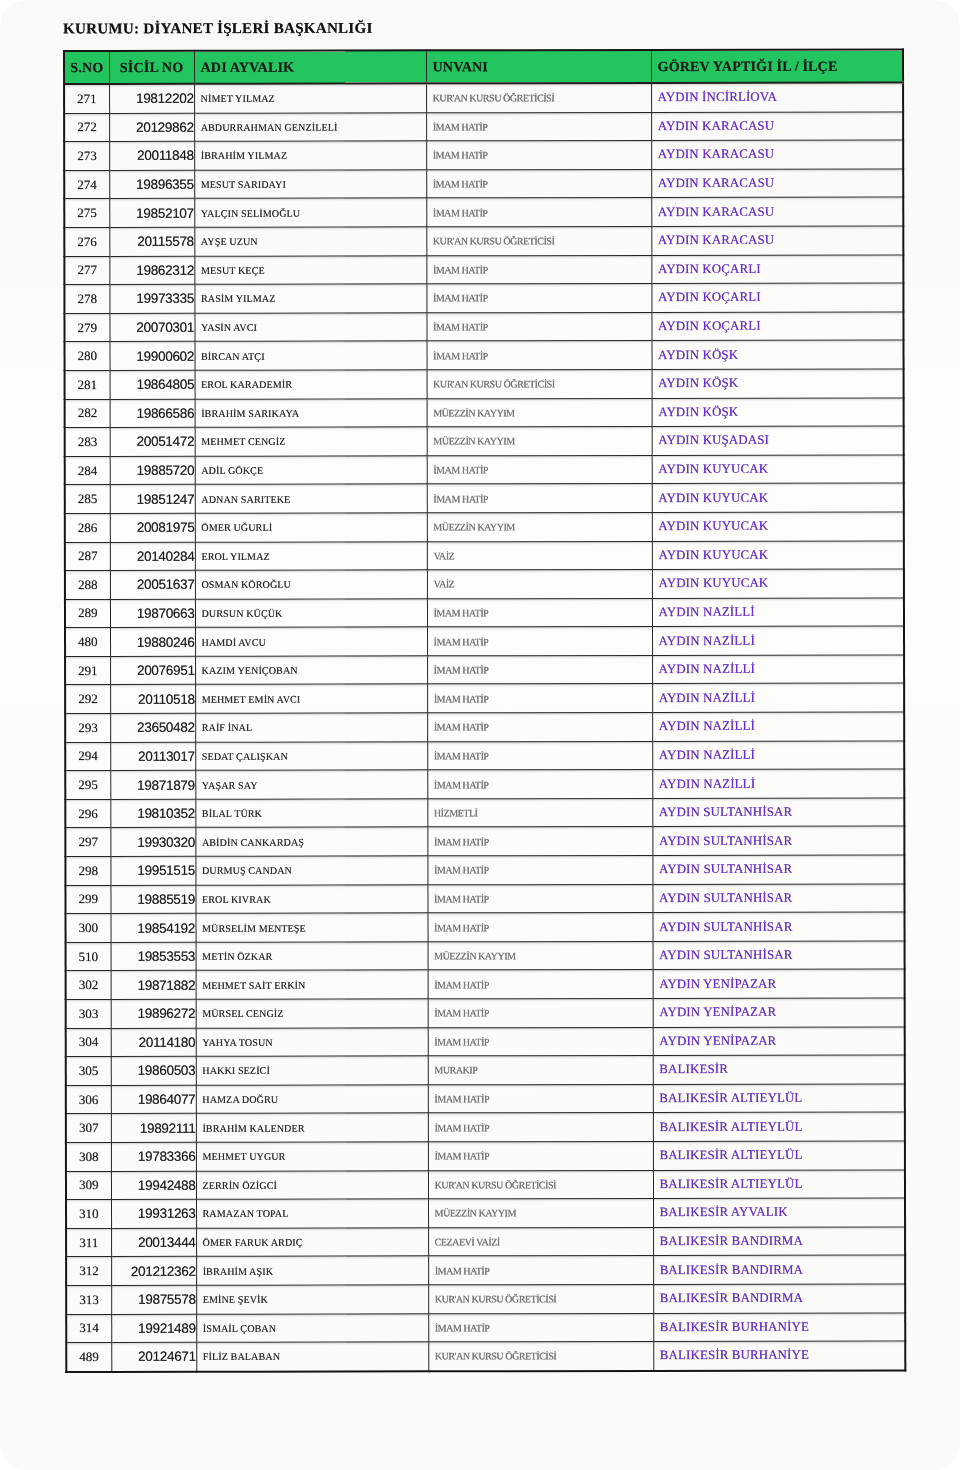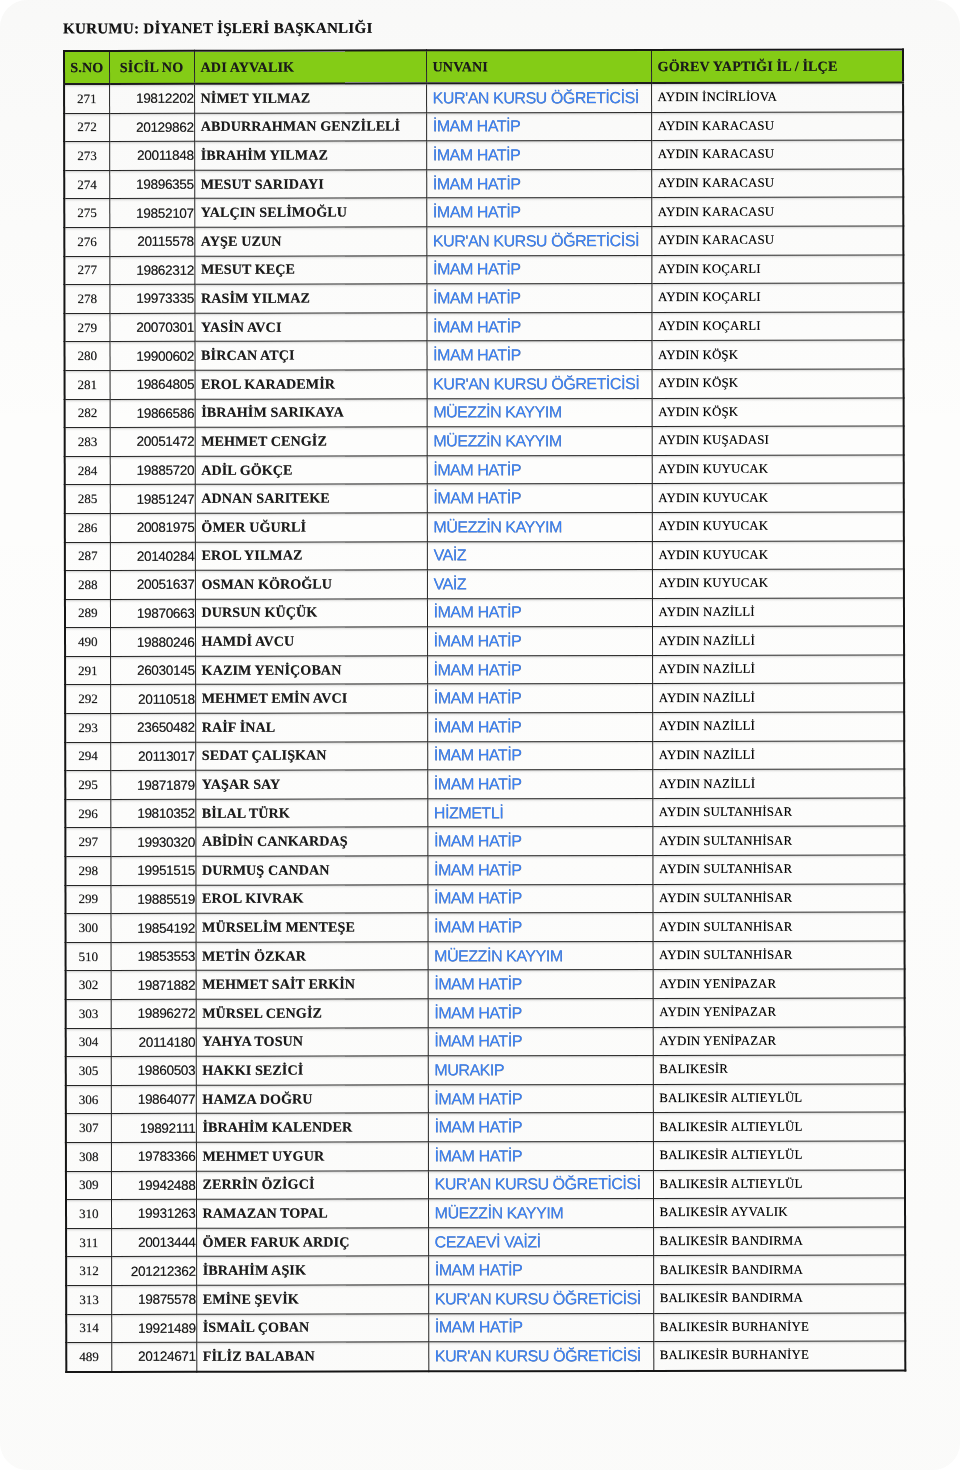--- a/index.html
+++ b/index.html
@@ -64,21 +64,21 @@
   table.roster { border: 2.4px solid #161616; }
 
   table.roster thead th {
     height: 31px;
     font-family: "Liberation Serif", serif;
     font-weight: bold;
     font-size: 14px;
     text-align: left;
     letter-spacing: 0.2px;
     border-bottom: 2px solid #1d1d1d;
-    background: #84cc16;
+    background: #22c55e;
   }
   table.roster thead th.center { text-align: center; padding-left: 0; }
 
   table.roster tbody td { height: 27.6px; }
 
   
   table.roster tbody td {
     box-shadow: inset 0 3px 2px -2px rgba(70,70,70,0.25);
   }
   table.roster tbody tr:nth-child(3n) td  { border-top-color: #303030; }
@@ -94,36 +94,35 @@
   .cell-sicil {
     text-align: right;
     padding-left: 0 !important;
     font-family: "Liberation Sans", sans-serif;
     font-size: 13.5px;
     letter-spacing: -0.3px;
     color: #181818;
   }
   .cell-adi {
     font-family: "Liberation Serif", serif;
-    font-size: 14px;
+    font-size: 10px;
     letter-spacing: 0.15px;
     color: #1b1b1b;
-    font-weight: bold;
   }
   .cell-unvan {
-    font-family: Liberation Sans, sans-serif;
-    font-size: 16px;
+    font-family: Liberation Serif, serif;
+    font-size: 10px;
     letter-spacing: -0.45px;
-    color: #3b82f6;
+    color: #737373;
   }
   .cell-gorev {
     font-family: "Liberation Serif", serif;
     font-size: 12.8px;
     letter-spacing: 0.2px;
-    color: #000000;
+    color: #6d28d9;
   }
 </style>
 </head>
 <body>
 
 <div class="page">
 
   <div class="doc-title">KURUMU: DİYANET İŞLERİ BAŞKANLIĞI</div>
 
   <table class="roster">
@@ -271,29 +270,29 @@
           <td class="cell-gorev">AYDIN KUYUCAK</td>
         </tr>
         <tr>
           <td class="cell-sno">289</td>
           <td class="cell-sicil">19870663</td>
           <td class="cell-adi">DURSUN KÜÇÜK</td>
           <td class="cell-unvan">İMAM HATİP</td>
           <td class="cell-gorev">AYDIN NAZİLLİ</td>
         </tr>
         <tr>
-          <td class="cell-sno">490</td>
+          <td class="cell-sno">480</td>
           <td class="cell-sicil">19880246</td>
           <td class="cell-adi">HAMDİ AVCU</td>
           <td class="cell-unvan">İMAM HATİP</td>
           <td class="cell-gorev">AYDIN NAZİLLİ</td>
         </tr>
         <tr>
           <td class="cell-sno">291</td>
-          <td class="cell-sicil">26030145</td>
+          <td class="cell-sicil">20076951</td>
           <td class="cell-adi">KAZIM YENİÇOBAN</td>
           <td class="cell-unvan">İMAM HATİP</td>
           <td class="cell-gorev">AYDIN NAZİLLİ</td>
         </tr>
         <tr>
           <td class="cell-sno">292</td>
           <td class="cell-sicil">20110518</td>
           <td class="cell-adi">MEHMET EMİN AVCI</td>
           <td class="cell-unvan">İMAM HATİP</td>
           <td class="cell-gorev">AYDIN NAZİLLİ</td>

